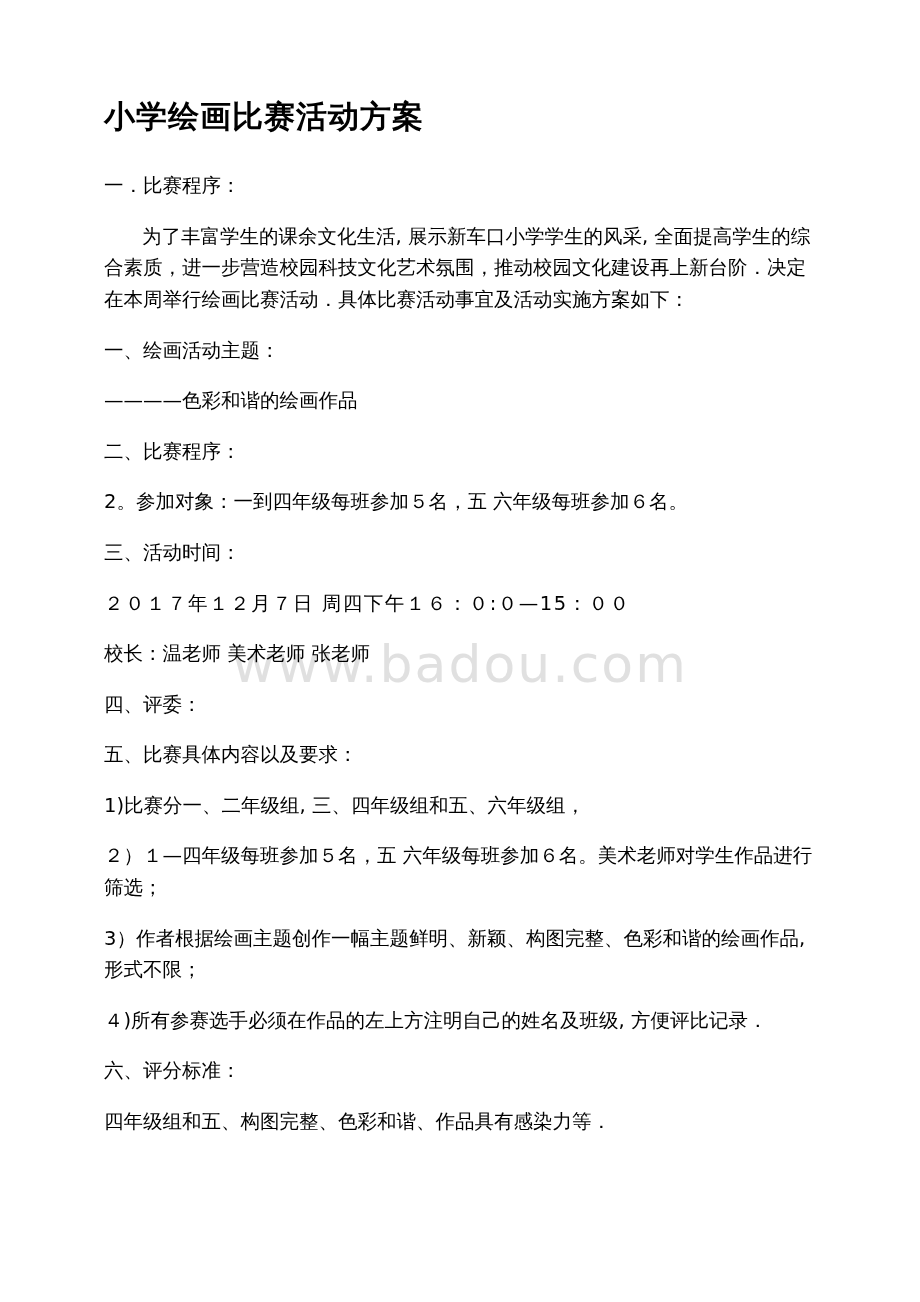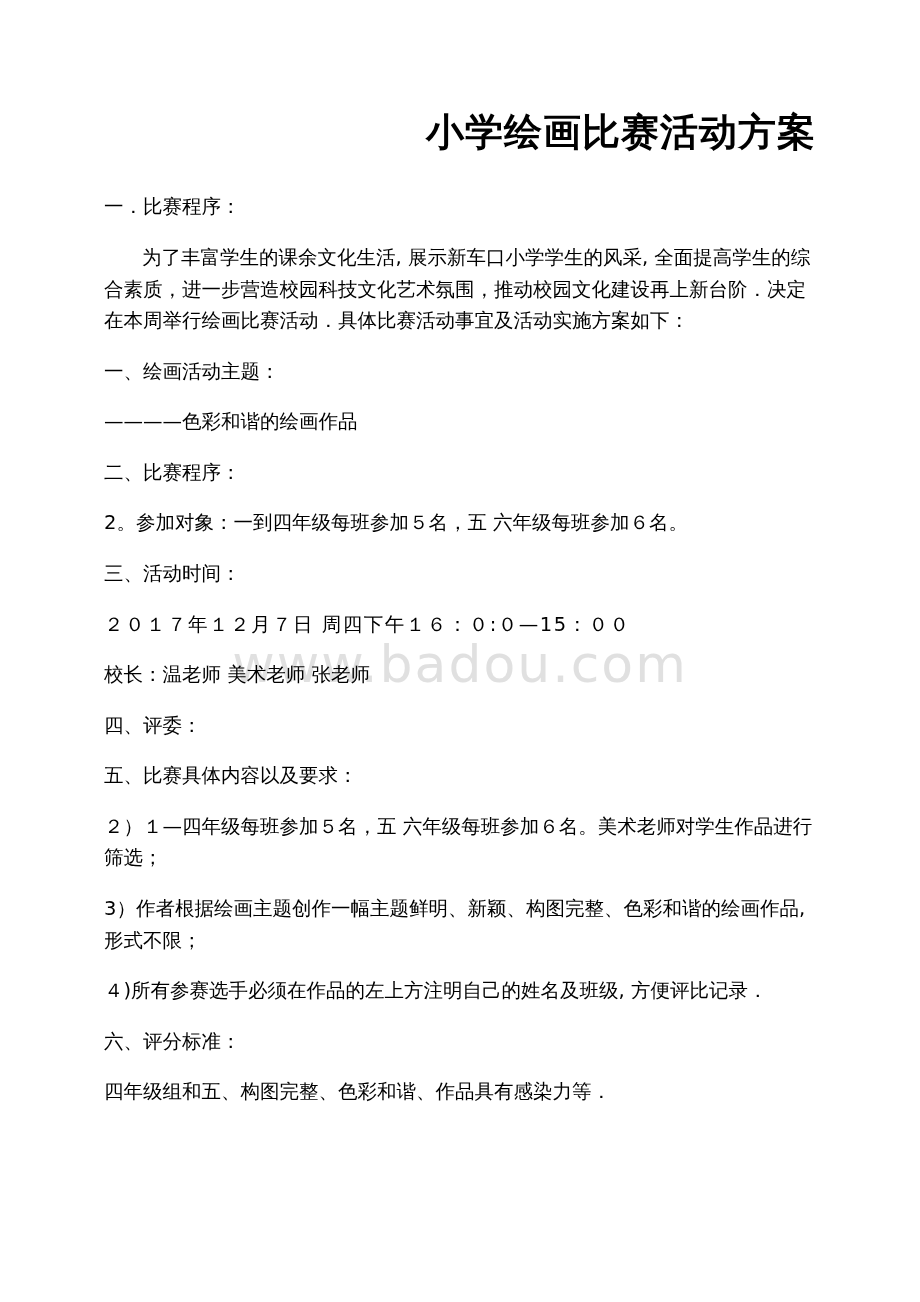--- a/index.html
+++ b/index.html
@@ -37,25 +37,25 @@
     letter-spacing: 2px;
     color: rgba(160,160,160,0.32);
     font-weight: 400;
     pointer-events: none;
     user-select: none;
     white-space: nowrap;
     margin-top: 42px;
   }
 
   .doc-title {
-    text-align: right;
-    font-size: 38px;
+    text-align: left;
+    font-size: 31px;
     font-weight: 700;
     letter-spacing: 1px;
-    margin: 12px 0 34px 0;
+    margin: 0 0 34px 0;
     line-height: 1.3;
   }
 
   .para {
     font-size: 19.5px;
     line-height: 1.62;
     margin: 0 0 19px 0;
     position: relative;
     z-index: 2;
   }
@@ -81,19 +81,20 @@
   <p class="para indent">为了丰富学生的课余文化生活, 展示新车口小学学生的风采, 全面提高学生的综合素质，进一步营造校园科技文化艺术氛围，推动校园文化建设再上新台阶．决定在本周举行绘画比赛活动．具体比赛活动事宜及活动实施方案如下：</p>
   <p class="para">一、绘画活动主题：</p>
   <p class="para">————色彩和谐的绘画作品</p>
   <p class="para">二、比赛程序：</p>
   <p class="para">2。参加对象：一到四年级每班参加５名，五 六年级每班参加６名。</p>
   <p class="para">三、活动时间：</p>
   <p class="para spaced">２０１７年１２月７日  周四下午１６：０:０—15：００</p>
   <p class="para">校长：温老师      美术老师      张老师</p>
   <p class="para">四、评委：</p>
   <p class="para">五、比赛具体内容以及要求：</p>
+  <p class="para">1)比赛分一、二年级组, 三、四年级组和五、六年级组，</p>
   <p class="para">２）１—四年级每班参加５名，五 六年级每班参加６名。美术老师对学生作品进行筛选；</p>
   <p class="para">3）作者根据绘画主题创作一幅主题鲜明、新颖、构图完整、色彩和谐的绘画作品, 形式不限；</p>
   <p class="para">４)所有参赛选手必须在作品的左上方注明自己的姓名及班级, 方便评比记录．</p>
   <p class="para">六、评分标准：</p>
   <p class="para">四年级组和五、构图完整、色彩和谐、作品具有感染力等．</p>
 
 </div>
 
 </body></html>

